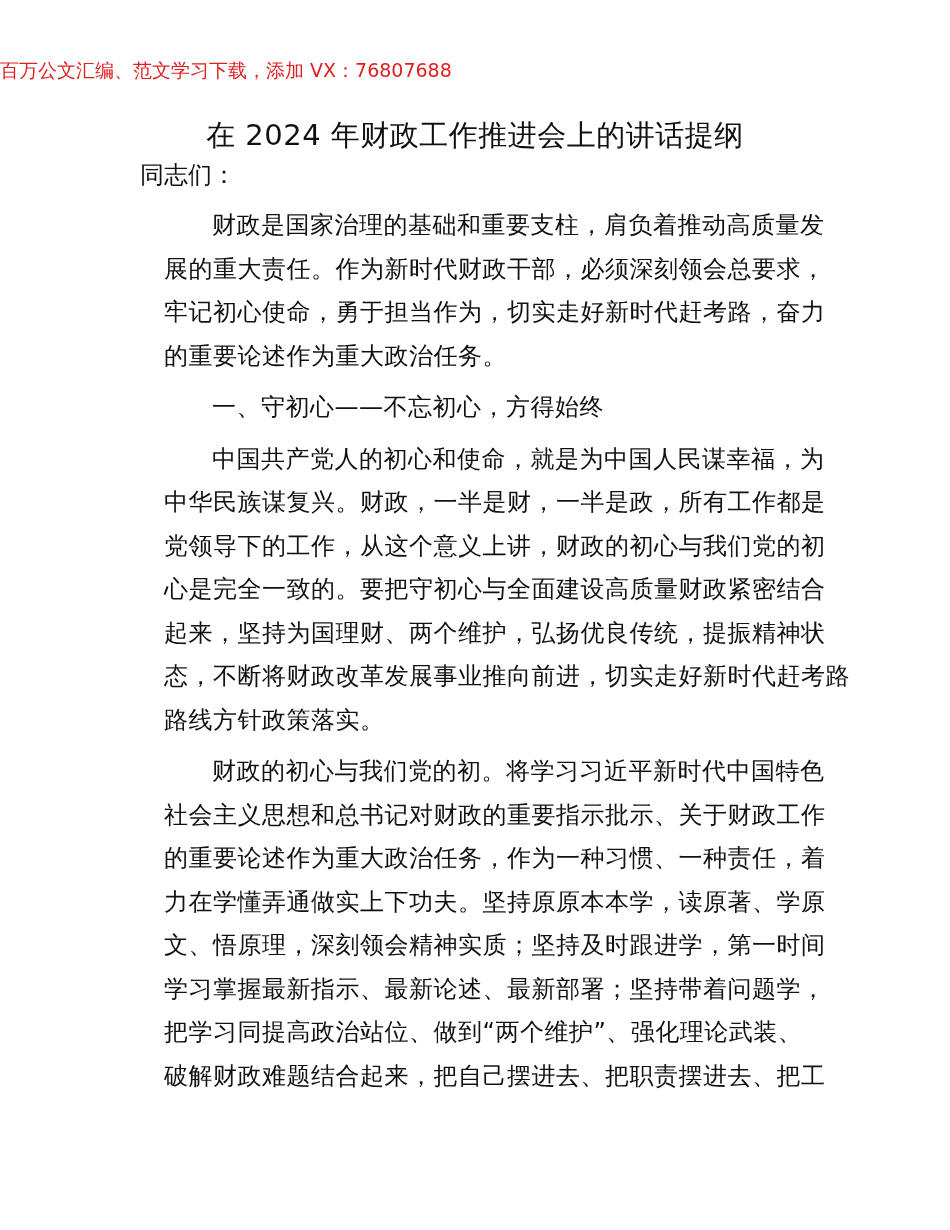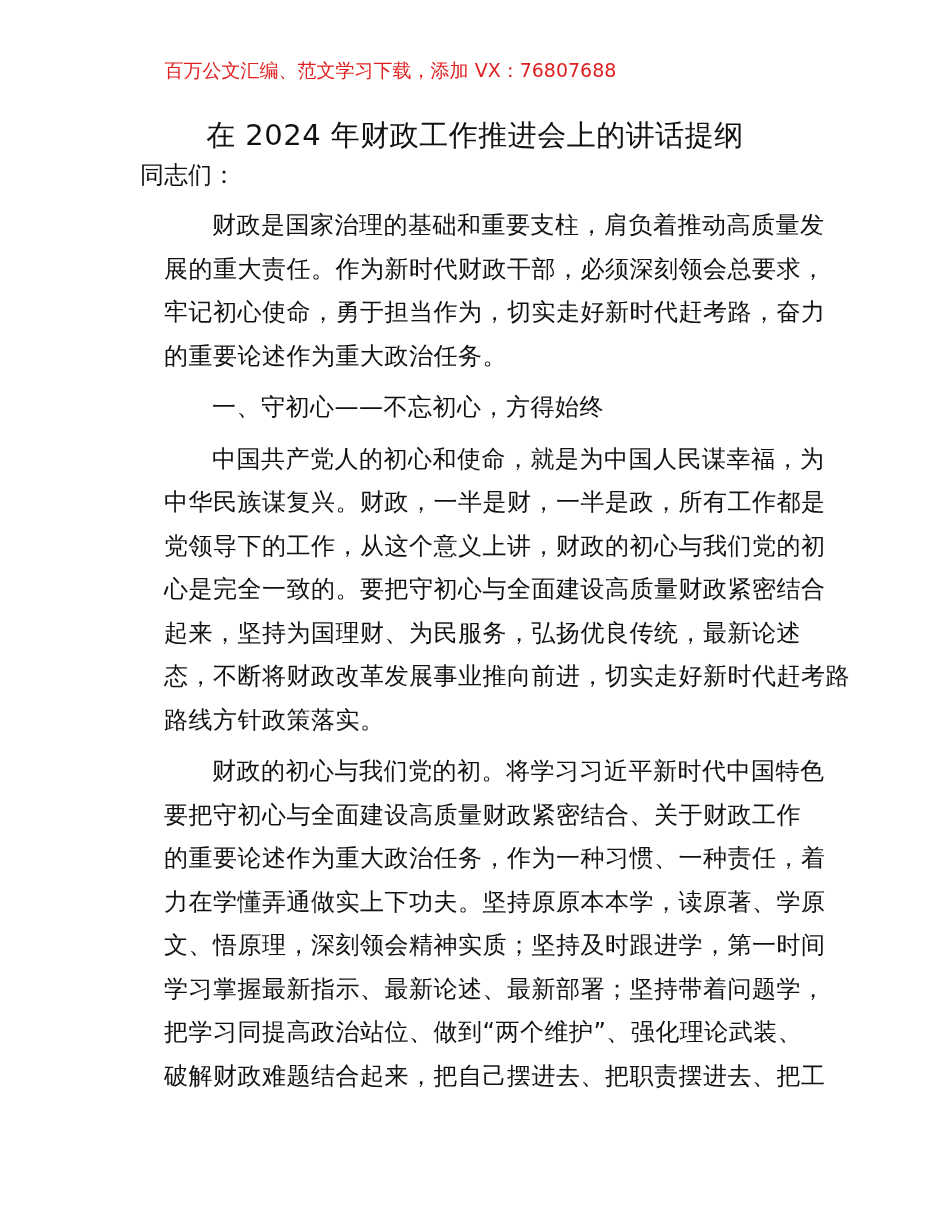--- a/index.html
+++ b/index.html
@@ -21,21 +21,20 @@
       top: 0;
       width: 950px;
       height: 1230px;
       background: #ffffff;
     }
     .watermark {
       position: absolute;
       top: 56px;
       left: 0;
       width: 781px;
-      text-align: center;
       font-size: 19px;
       line-height: 28px;
       color: #e02020;
       letter-spacing: 0px;
     }
     .doc-title {
       position: absolute;
       top: 112px;
       left: 0;
       width: 950px;
@@ -100,28 +99,28 @@
 
     <div class="para heading" style="text-indent:0">
       <span class="line first">一、守初心——不忘初心，方得始终</span>
     </div>
 
     <div class="para" style="text-indent:0">
       <span class="line first">中国共产党人的初心和使命，就是为中国人民谋幸福，为</span>
       <span class="line">中华民族谋复兴。财政，一半是财，一半是政，所有工作都是</span>
       <span class="line">党领导下的工作，从这个意义上讲，财政的初心与我们党的初</span>
       <span class="line">心是完全一致的。要把守初心与全面建设高质量财政紧密结合</span>
-      <span class="line">起来，坚持为国理财、为民服务，弘扬优良传统，最新论述</span>
+      <span class="line">起来，坚持为国理财、两个维护，弘扬优良传统，提振精神状</span>
       <span class="line">态，不断将财政改革发展事业推向前进，切实走好新时代赶考路</span>
       <span class="line">路线方针政策落实。</span>
     </div>
 
     <div class="para" style="text-indent:0">
       <span class="line first">财政的初心与我们党的初。将学习习近平新时代中国特色</span>
-      <span class="line">要把守初心与全面建设高质量财政紧密结合、关于财政工作</span>
+      <span class="line">社会主义思想和总书记对财政的重要指示批示、关于财政工作</span>
       <span class="line">的重要论述作为重大政治任务，作为一种习惯、一种责任，着</span>
       <span class="line">力在学懂弄通做实上下功夫。坚持原原本本学，读原著、学原</span>
       <span class="line">文、悟原理，深刻领会精神实质；坚持及时跟进学，第一时间</span>
       <span class="line">学习掌握最新指示、最新论述、最新部署；坚持带着问题学，</span>
       <span class="line">把学习同提高政治站位、做到“两个维护”、强化理论武装、</span>
       <span class="line">破解财政难题结合起来，把自己摆进去、把职责摆进去、把工</span>
     </div>
 
   </div>
 </div>

